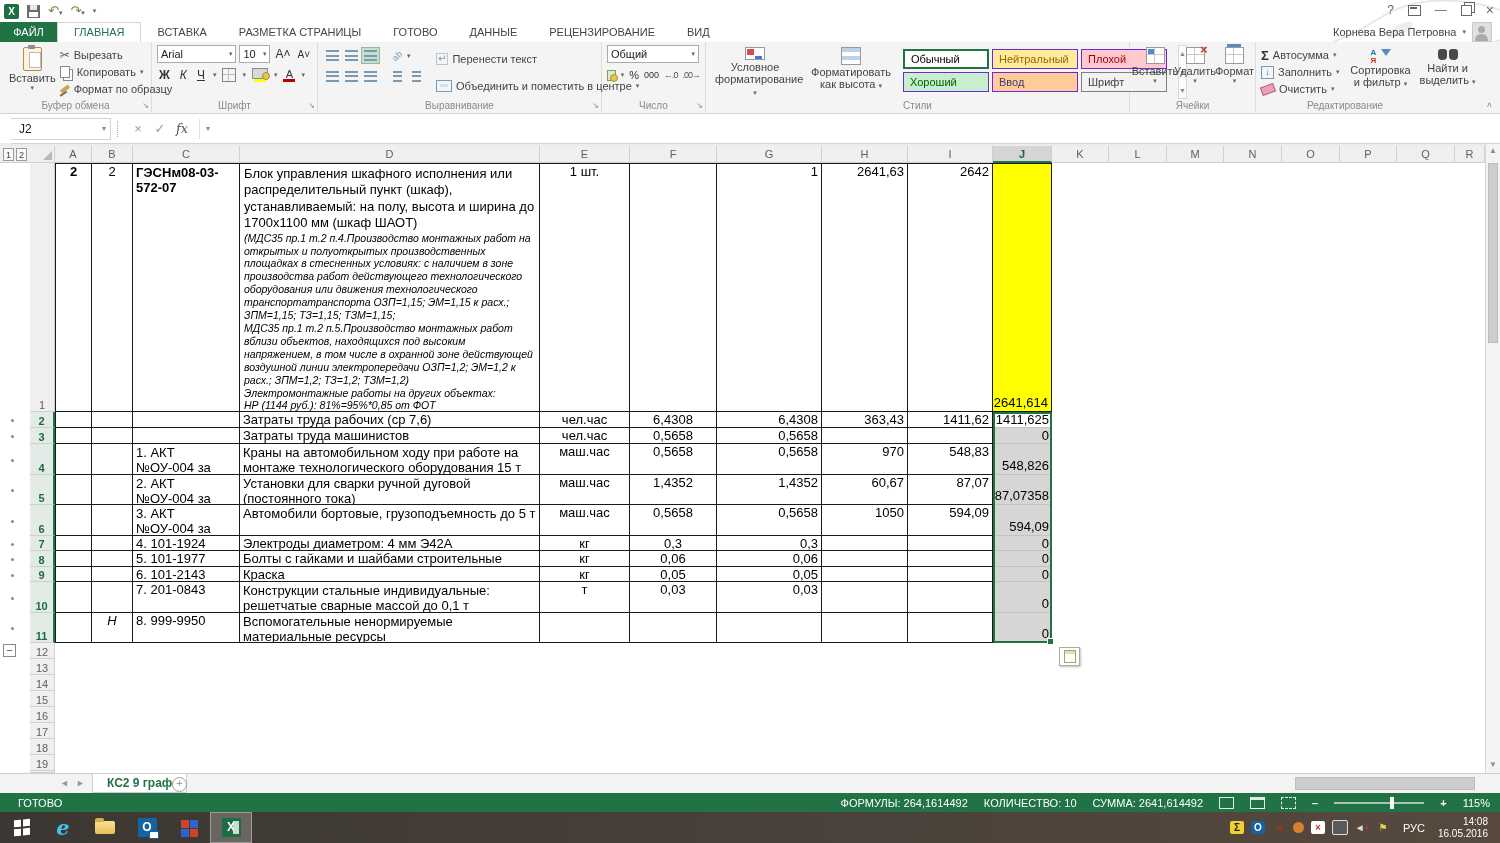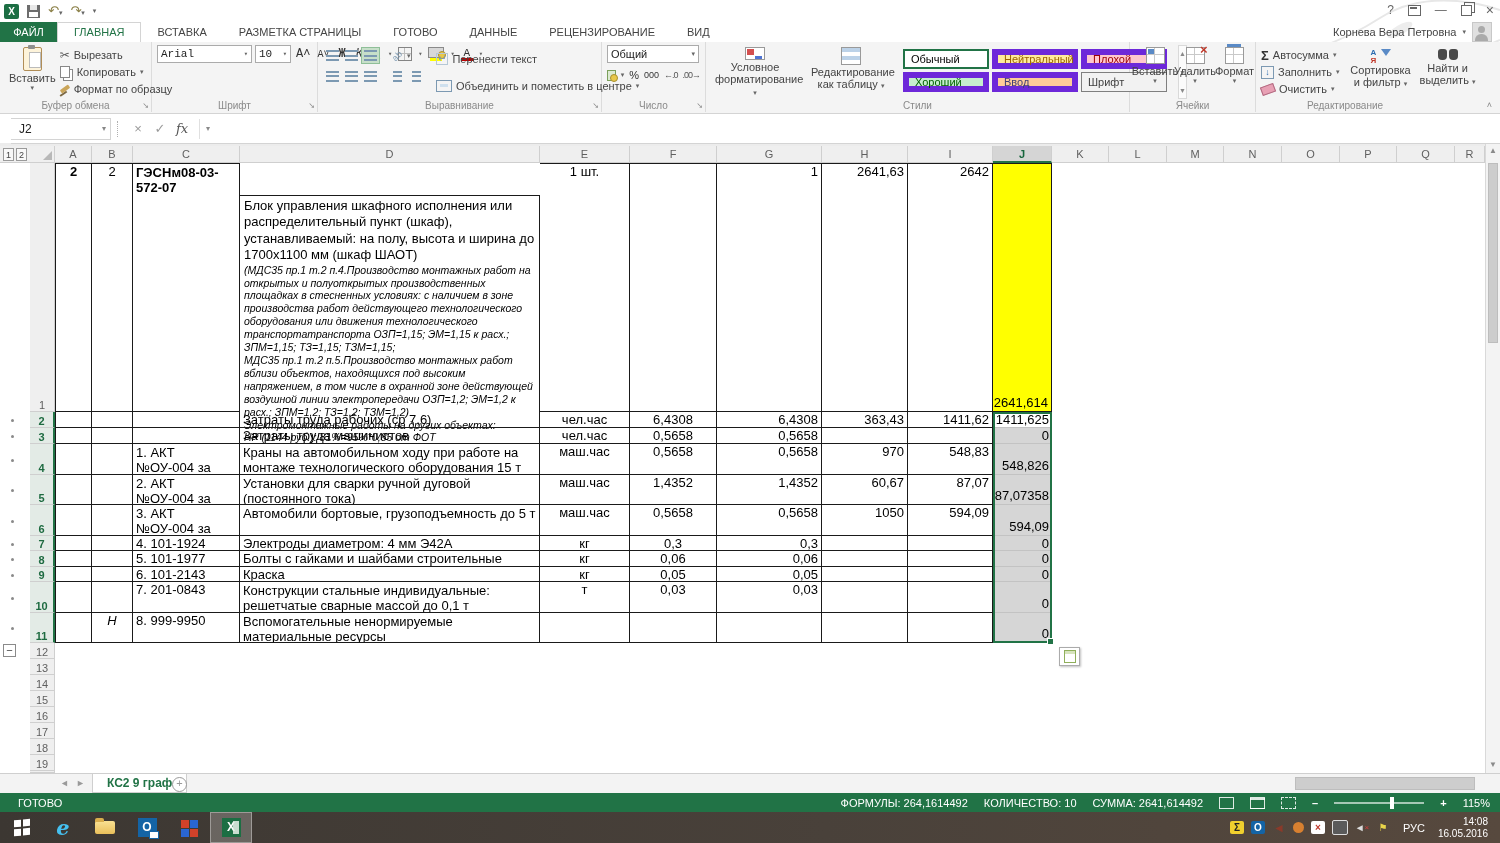--- a/index.html
+++ b/index.html
@@ -69,21 +69,21 @@
   .ic-money{display:inline-block;width:14px;height:9px;background:#dcead2;border:1px solid #7ba05b;position:relative;}
   .ic-money:after{content:"";position:absolute;right:-3px;bottom:-2px;width:6px;height:6px;border-radius:50%;background:#e8c84a;border:1px solid #a98f2f;}
   .dec{font-size:9px;color:#555;letter-spacing:-1px;}
   .ic-condfmt{display:inline-block;width:18px;height:16px;border:1px solid #999;background:
      linear-gradient(#d34f4f,#d34f4f) 1px 1px/7px 6px no-repeat,
      linear-gradient(#4f74d3,#4f74d3) 9px 8px/7px 6px no-repeat, #fff;}
   .ic-fmttable{display:inline-block;width:18px;height:16px;border:1px solid #999;background:
      repeating-linear-gradient(to bottom,#bcd2e8 0 4px,#fff 4px 8px);}
   .twoline{width:80px;text-align:center;font-size:11px;line-height:12px;color:#444;white-space:normal;}
   #stylegallery{display:grid;grid-template-columns:repeat(3,86px);grid-auto-rows:20px;gap:3px;margin-top:4px;}
-  .stylechip{display:flex;align-items:center;padding:0 6px;font-size:11px;border:6px solid #6d28d9;box-sizing:border-box;}
+  .stylechip{display:flex;align-items:center;padding:0 6px;font-size:11px;border:1px solid #6d28d9;box-sizing:border-box;}
   .galleryside{display:flex;flex-direction:column;justify-content:space-between;margin-left:3px;padding:4px 0;
     color:#8a8a8a;font-size:7px;border:1px solid #d9d9d9;width:13px;align-items:center;background:#fbfbfb;}
   .cellbtn{display:flex;flex-direction:column;align-items:center;gap:1px;width:40px;font-size:11px;color:#444;padding-top:2px;}
   .ic-cellsgrid{display:inline-block;width:17px;height:15px;border:1px solid #9a9a9a;background:
     linear-gradient(90deg,transparent 7px,#c9c9c9 7px 8px,transparent 8px),
     linear-gradient(transparent 6px,#c9c9c9 6px 7px,transparent 7px),#fff;position:relative;}
   .ic-cellsgrid.ins:after{content:"";position:absolute;left:1px;top:1px;width:6px;height:5px;background:#5a8ac6;}
   .ic-cellsgrid.del:after{content:"×";position:absolute;right:-4px;top:-6px;color:#c0392b;font-size:13px;font-weight:700;}
   .ic-cellsgrid.fmt:after{content:"";position:absolute;left:1px;top:-4px;width:14px;height:3px;background:#5a8ac6;}
   .edsmall{display:flex;flex-direction:column;justify-content:space-between;padding:2px 0;margin-right:6px;}
@@ -269,21 +269,21 @@
             <span class="ic-brush"></span>
             <span>Формат по образцу</span>
           </div>
         </div>
       </div>
       <div class="glabel">Буфер обмена</div>
       <span class="launcher">↘</span>
     </div>
 
     <div class="rgroup" style="width:166px">
-      <div style="display:flex;flex-direction:row;gap:5px;font-family:Liberation Mono, monospace;">
+      <div style="display:flex;flex-direction:column;gap:5px;">
         <div class="fontrow">
           <span class="fontsel" style="width:95px">
             <span>Arial</span>
               <span class="dd">▾</span>
           </span>
           <span class="fontsel" style="width:36px">
             <span>10</span>
               <span class="dd">▾</span>
           </span>
           <span class="fbtnt">А˄</span>
@@ -384,21 +384,21 @@
     </div>
 
     <div class="rgroup" style="width:424px">
       <div class="rbody" style="gap:8px;">
         <div class="bigbtn">
           <span class="ic-condfmt"></span>
           <span class="twoline"><span>Условное форматирование</span> <span class="dd">▾</span></span>
         </div>
         <div class="bigbtn">
           <span class="ic-fmttable"></span>
-          <span class="twoline"><span>Редактирование как таблицу</span> <span class="dd">▾</span></span>
+          <span class="twoline"><span>Форматировать как высота</span> <span class="dd">▾</span></span>
         </div>
         <div id="stylegallery">
             <div class="stylechip" style="background: rgb(255, 255, 255); color: rgb(0, 0, 0); border: 2px solid rgb(33, 115, 70);">Обычный</div>
             <div class="stylechip" style="background: rgb(255, 235, 156); color: rgb(156, 101, 0);">Нейтральный</div>
             <div class="stylechip" style="background: rgb(255, 199, 206); color: rgb(156, 0, 6);">Плохой</div>
             <div class="stylechip" style="background: rgb(198, 239, 206); color: rgb(0, 97, 0);">Хороший</div>
             <div class="stylechip" style="background: rgb(255, 204, 153); color: rgb(63, 63, 118);">Ввод</div>
             <div class="stylechip" style="background: rgb(242, 242, 242); color: rgb(63, 63, 63); border: 1px solid rgb(127, 127, 127);">Шрифт</div>
           </div>
         <div class="galleryside">
@@ -511,21 +511,21 @@
         <div class="rowhdr" style="top: 20px; height: 249px;">1</div>
         <div class="cell tbl b ctr top bt bl" style="left: 55px; top: 20px; width: 37px; height: 249px;">
           <span class="ct">2</span>
         </div>
         <div class="cell tbl ctr top bt" style="left: 92px; top: 20px; width: 41px; height: 249px;">
           <span class="ct">2</span>
         </div>
         <div class="cell tbl b top wrap bt" style="left: 133px; top: 20px; width: 107px; height: 249px;">
           <span class="ct">ГЭСНм08-03-572-07</span>
         </div>
-        <div class="cell tbl top bt rich" style="left: 240px; top: 20px; width: 300px; height: 249px; margin-top: 32px;">
+        <div class="cell tbl top bt rich" style="left: 240px; top: 20px; width: 300px; height: 249px;">
           <div class="rm">Блок управления шкафного исполнения или распределительный пункт (шкаф), устанавливаемый: на полу, высота и ширина до 1700х1100 мм (шкаф ШАОТ)</div>
           <div class="ri">(МДС35 пр.1 т.2 п.4.Производство монтажных работ на открытых и полуоткрытых производственных площадках в стесненных условиях: с наличием в зоне производства работ действующего технологического оборудования или движения технологического транспортатранспорта ОЗП=1,15; ЭМ=1,15 к расх.; ЗПМ=1,15; ТЗ=1,15; ТЗМ=1,15;
 МДС35 пр.1 т.2 п.5.Производство монтажных работ вблизи объектов, находящихся под высоким напряжением, в том числе в охранной зоне действующей воздушной линии электропередачи ОЗП=1,2; ЭМ=1,2 к расх.; ЗПМ=1,2; ТЗ=1,2; ТЗМ=1,2)
 Электромонтажные работы на других объектах:
 НР (1144 руб.): 81%=95%*0,85 от ФОТ
 СП (734 руб.): 52%=65%*0,8 от ФОТ</div>
         </div>
         <div class="cell tbl ctr top bt" style="left: 540px; top: 20px; width: 90px; height: 249px;">
           <span class="ct">1 шт.</span>
         </div>

